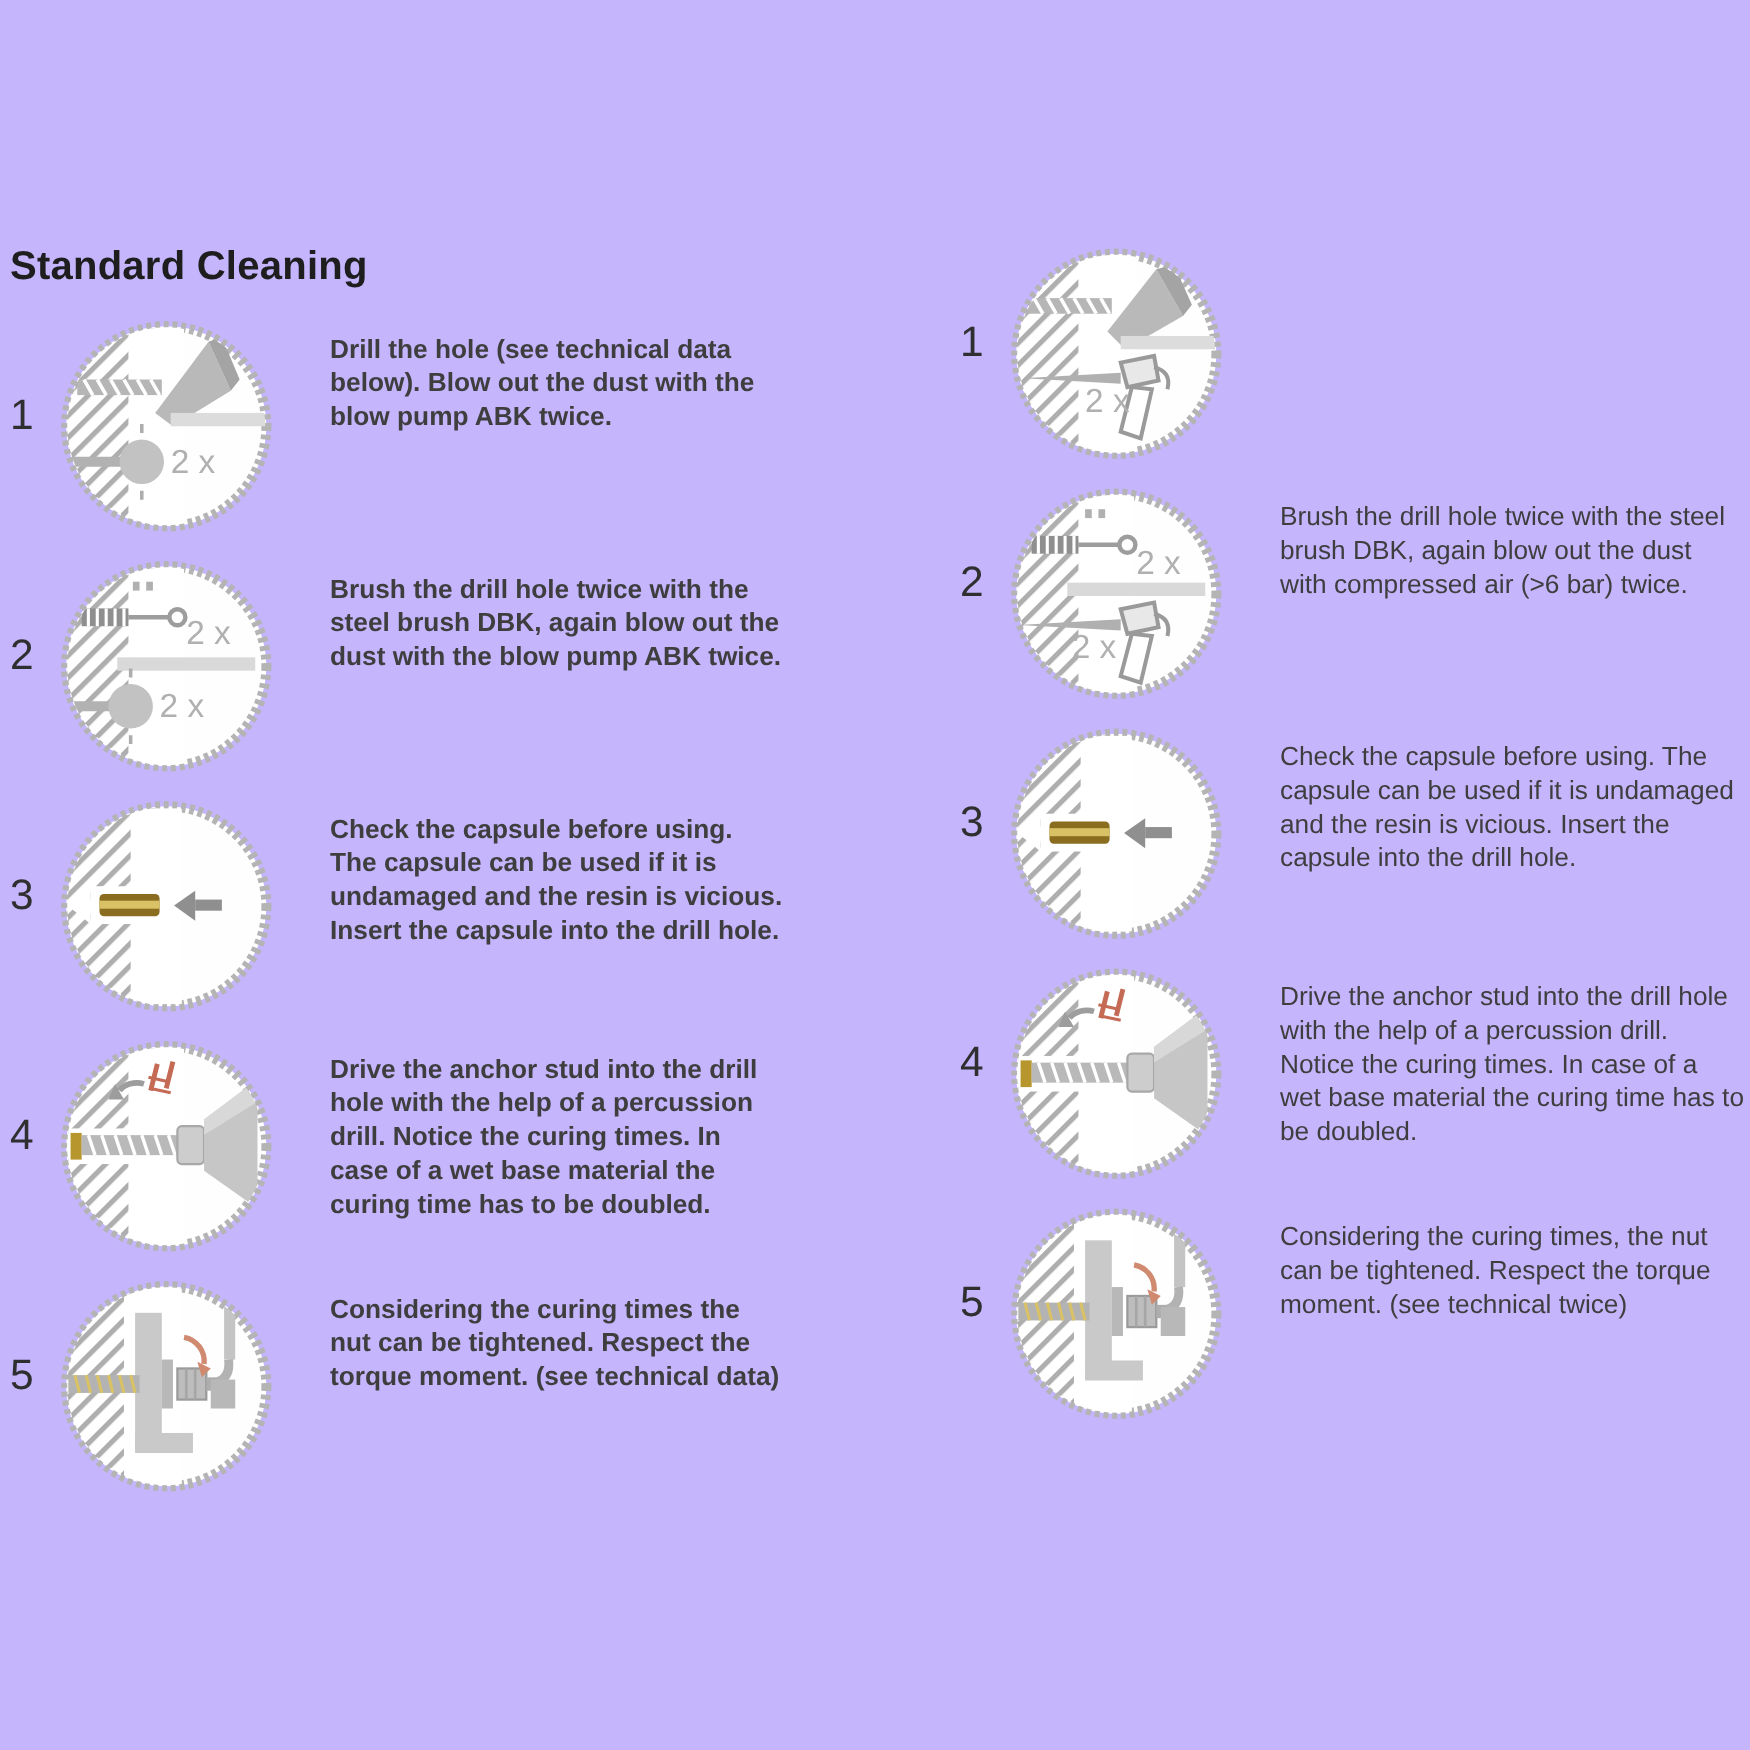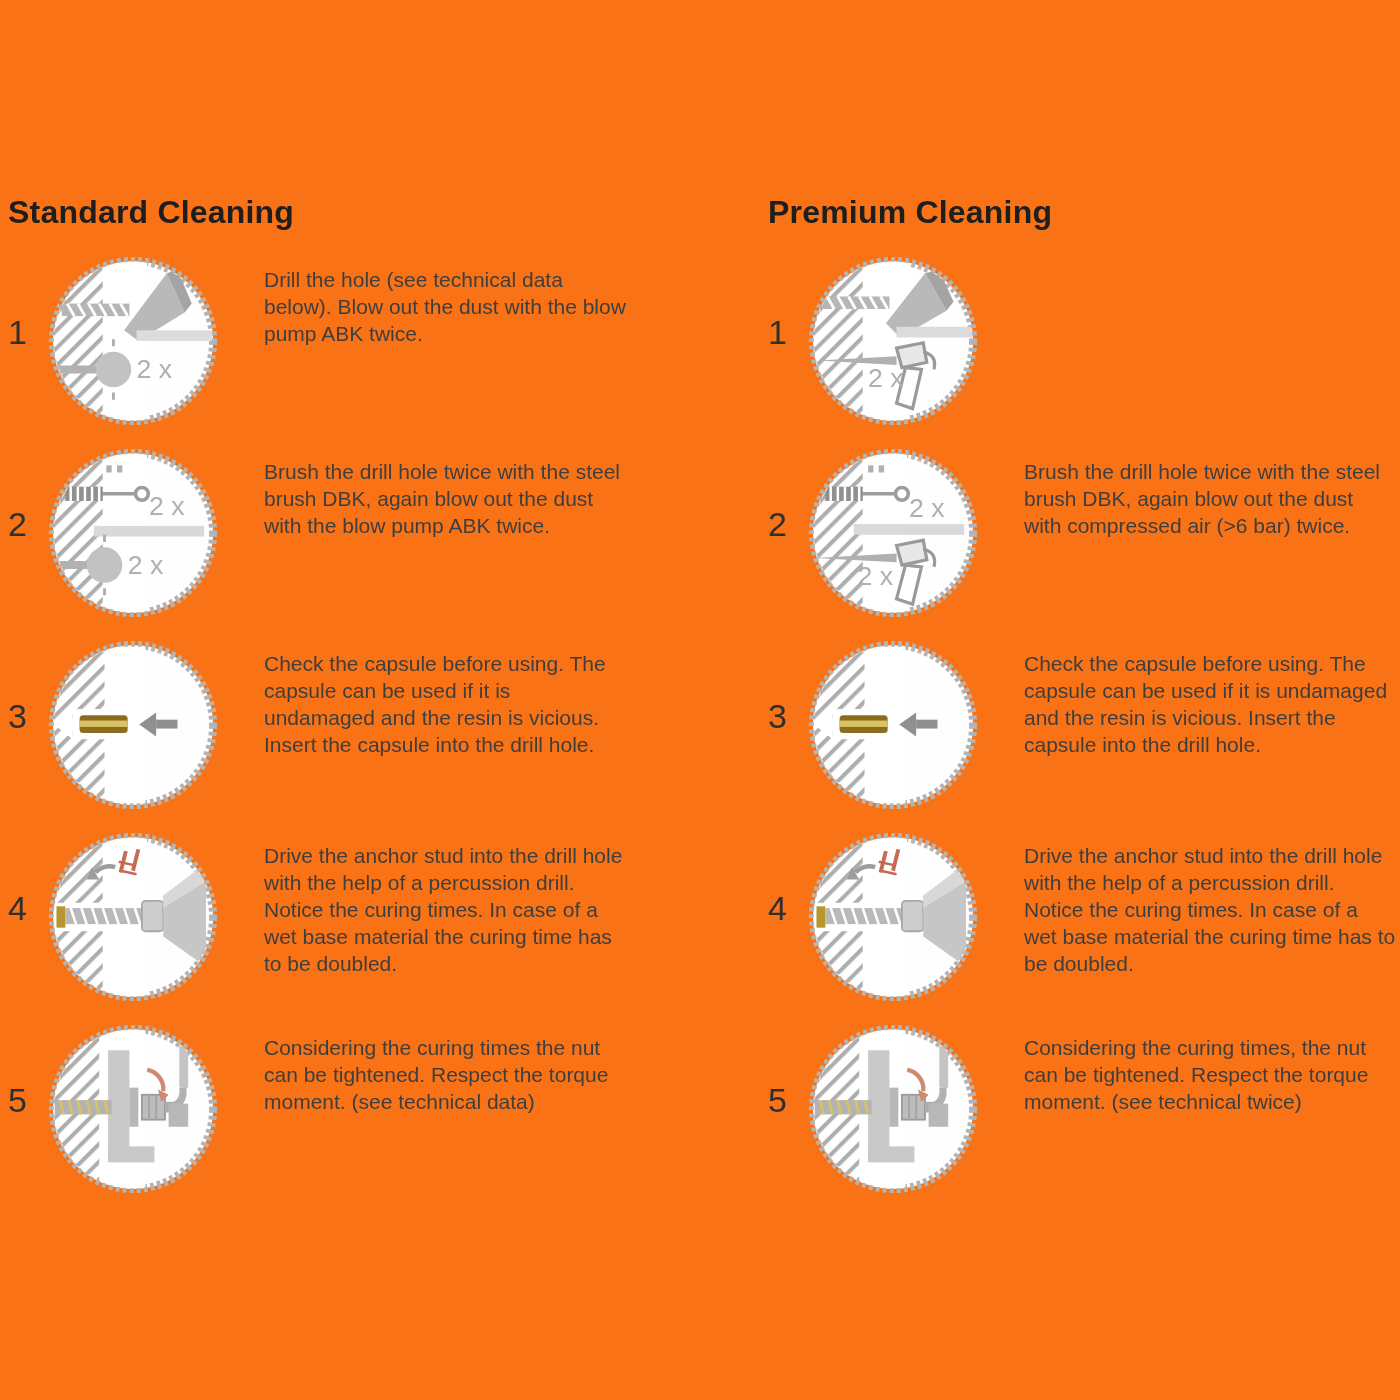--- a/index.html
+++ b/index.html
@@ -1,21 +1,21 @@
 <!DOCTYPE html>
 <html><head>
 <meta charset="utf-8">
 <style>
   html,body{margin:0;padding:0;background:#ffffff;}
   body{
     width:1400px;height:1400px;position:relative;overflow:hidden;
     font-family:"Liberation Sans","DejaVu Sans",sans-serif;
     color:#3e3e3e;
   }
-  .page{position:absolute;inset:0;background:#f97316;}
+  .page{position:absolute;inset:0;background:#c4b5fd;}
   .col{position:absolute;top:194px;}
   .col-left{left:8px;width:648px;}
   .col-right{left:768px;width:630px;}
   .col h1{
     margin:0 0 22px 0;
     font-size:32px;line-height:36px;font-weight:bold;color:#1e1e1e;
     letter-spacing:0.2px;
   }
   .step{
     display:flex;align-items:flex-start;
@@ -31,21 +31,21 @@
   }
   .icon text{
     font-family:"Liberation Sans","DejaVu Sans",sans-serif;
     font-size:15px;fill:#b0b0b0;
   }
   .ring{fill:#fefefe;stroke:#b4b4b4;stroke-width:4.5;stroke-dasharray:2.2 1.7;}
   .txt{
     margin:14px 0 0 42px;
     font-size:21px;line-height:27px;color:#3e3e3e;
   }
-  .col-left .txt{width:362px;}
+  .col-left .txt{width:362px;font-weight:bold;}
   .col-right .txt{width:372px;}
 </style>
 </head>
 <body>
 
 <svg width="0" height="0" style="position:absolute" aria-hidden="true">
   <defs>
     <pattern id="hatch" width="7" height="7" patternUnits="userSpaceOnUse" patternTransform="rotate(45)">
       <rect width="7" height="7" fill="#ffffff"></rect>
       <line x1="1" y1="0" x2="1" y2="7" stroke="#aeaeae" stroke-width="2.6"></line>
@@ -169,21 +169,20 @@
           <rect x="76" y="10" width="5" height="28" fill="#c4c4c4"></rect>
           <path d="M78,38 q1,8 -5,10" fill="none" stroke="#b2b2b2" stroke-width="4"></path>
           <rect x="70" y="47" width="11" height="13" fill="#b8b8b8"></rect>
         </g>
       </svg>
       <p class="txt">Considering the curing times the nut can be tightened. Respect the torque moment. (see technical data)</p>
     </div>
   </section>
 
   <section class="col col-right">
-    <h1>Premium Cleaning</h1>
 
     <div class="step">
       <div class="num">1</div>
       <svg class="icon" viewBox="0 0 100 100">
         <circle class="ring" cx="50" cy="50" r="45"></circle>
         <g clip-path="url(#discClip)">
           <rect x="-8" y="-8" width="53" height="116" fill="url(#hatch)"></rect>
           <rect x="33" y="5" width="26" height="90" fill="#ffffff"></rect>
           <rect x="10" y="25" width="38" height="7" fill="#b6b6b6"></rect>
           <path d="M13,25 l4,7 M19,25 l4,7 M25,25 l4,7 M31,25 l4,7 M37,25 l4,7 M43,25 l4,7" stroke="#ffffff" stroke-width="1.6"></path>

